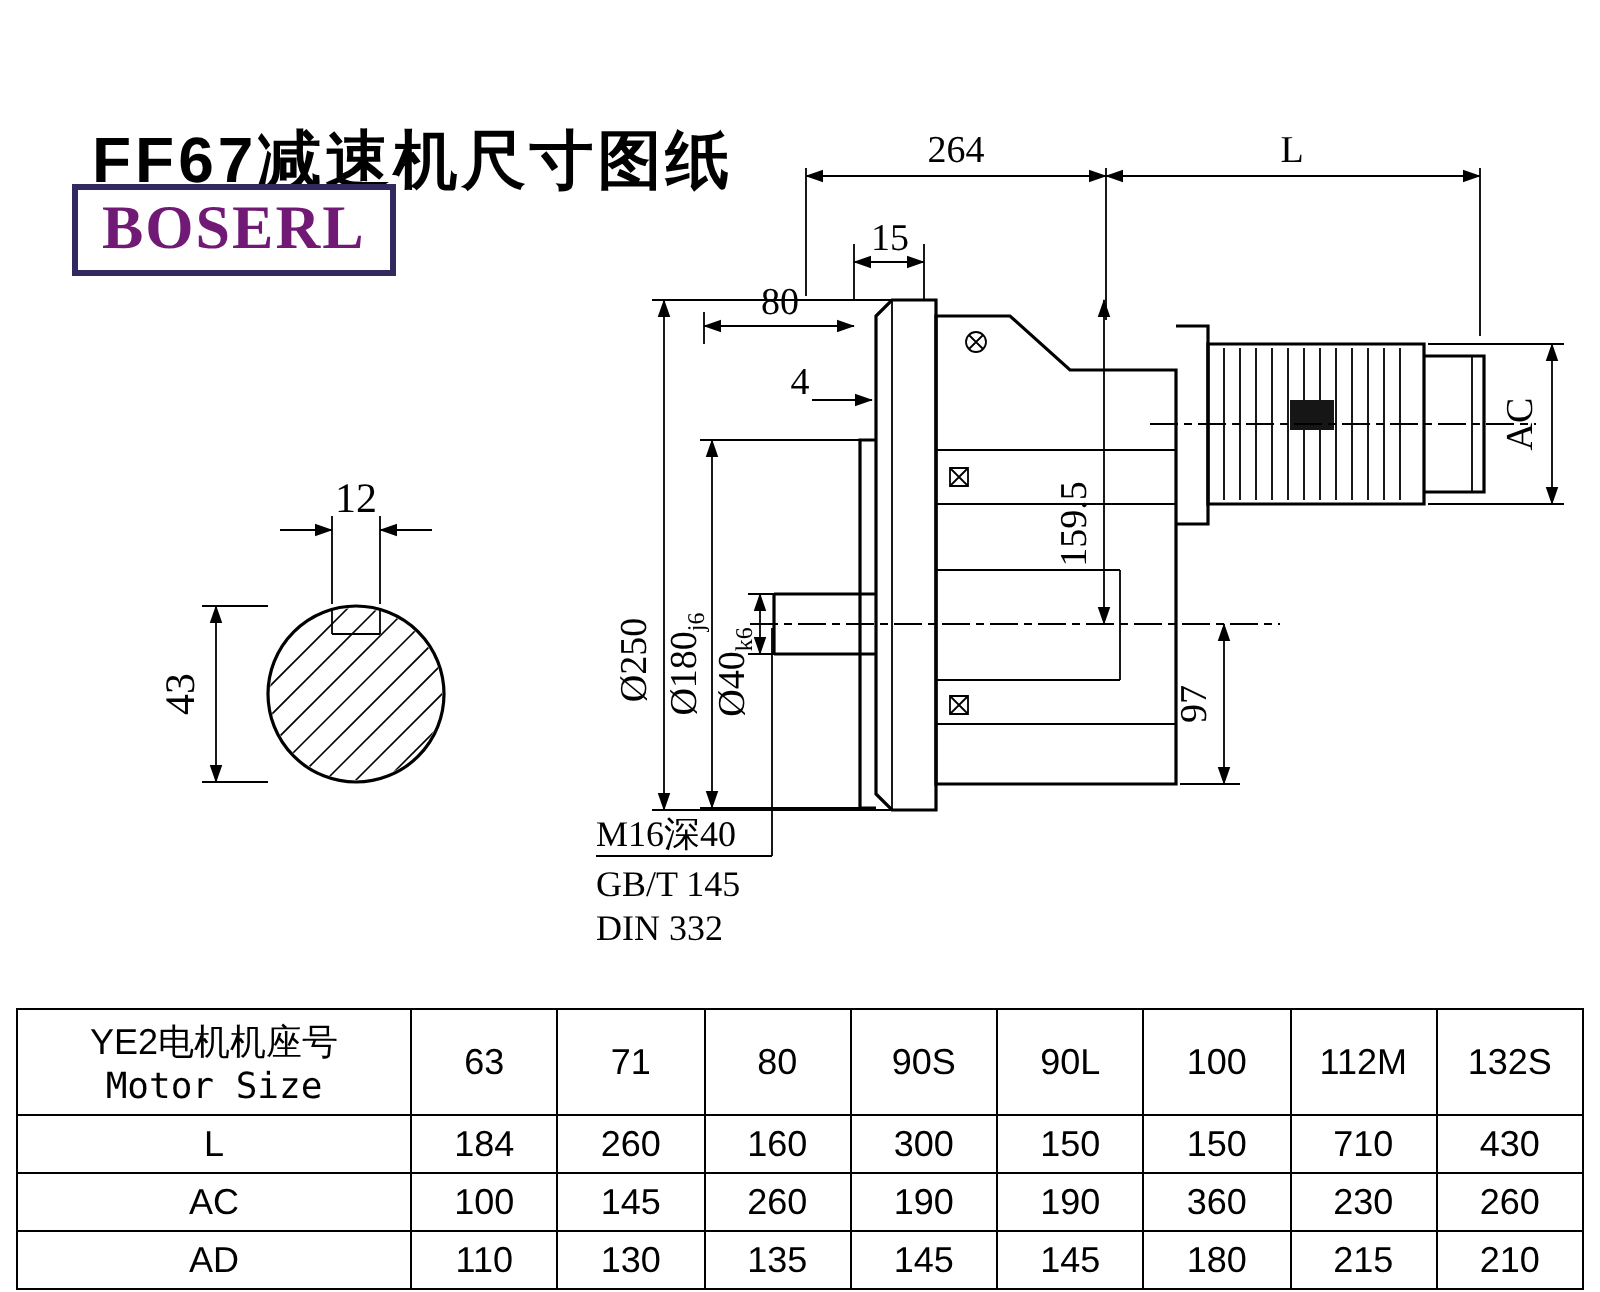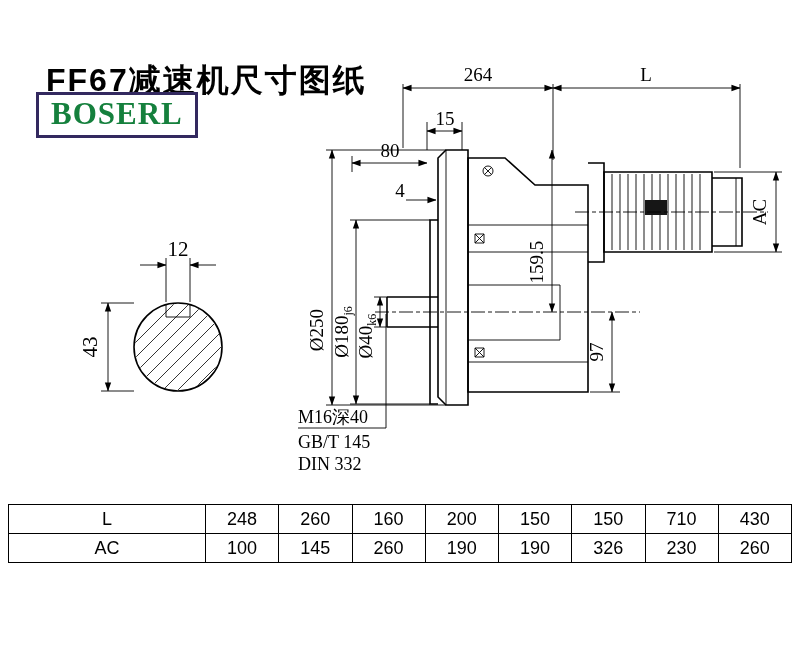--- a/index.html
+++ b/index.html
@@ -1,20 +1,20 @@
 <!DOCTYPE html>
 <html><head>
 <meta charset="utf-8">
 <style>
   html,body{margin:0;padding:0;background:#fff;}
   .page{position:relative;width:800px;height:646px;background:#ffffff;overflow:hidden;
         font-family:"Liberation Sans",sans-serif;color:#000;}
   .title{position:absolute;left:46px;top:20px;font-size:32px;font-weight:bold;letter-spacing:2px;margin-top:39px;}
   .brand{position:absolute;left:36px;top:92px;border:3px solid #33295f;padding:1px 12px 3px 12px;
-         font-family:"Liberation Serif",serif;font-size:31px;font-weight:bold;color:#15803d;
+         font-family:"Liberation Serif",serif;font-size:31px;font-weight:bold;color:#701a75;
          background:#fff;letter-spacing:1px;}
   svg{position:absolute;left:0;top:0;}
   .ol{fill:none;stroke:#000;stroke-width:1.6;}
   .tn{fill:none;stroke:#000;stroke-width:0.9;}
   .dim{fill:none;stroke:#000;stroke-width:0.9;marker-start:url(#arw);marker-end:url(#arw);}
   .la{fill:none;stroke:#000;stroke-width:0.9;marker-end:url(#arw);}
   .cl{fill:none;stroke:#000;stroke-width:0.9;stroke-dasharray:14 3 4 3;}
   .hatch line{stroke:#000;stroke-width:0.8;}
   .fillb{fill:#161616;stroke:none;}
   text{fill:#000;}
@@ -144,38 +144,63 @@
   </svg>
 
   <div class="title">FF67减速机尺寸图纸</div>
 
   <div class="brand">
     <span>BOSERL</span>
   </div>
 
   <table class="spec">
     <tbody>
+      <tr class="hrow">
+        <td class="first">
+          <div>YE2电机机座号</div>
+          <div class="mono">Motor Size</div>
+        </td>
+        <td>63</td>
+        <td>71</td>
+        <td>80</td>
+        <td>90S</td>
+        <td>90L</td>
+        <td>100</td>
+        <td>112M</td>
+        <td>132S</td>
+      </tr>
       <tr>
         <td class="first">L</td>
-        <td>248</td>
+        <td>184</td>
         <td>260</td>
         <td>160</td>
-        <td>200</td>
+        <td>300</td>
         <td>150</td>
         <td>150</td>
         <td>710</td>
         <td>430</td>
       </tr>
       <tr>
         <td class="first">AC</td>
         <td>100</td>
         <td>145</td>
         <td>260</td>
         <td>190</td>
         <td>190</td>
-        <td>326</td>
+        <td>360</td>
         <td>230</td>
         <td>260</td>
       </tr>
+      <tr>
+        <td class="first">AD</td>
+        <td>110</td>
+        <td>130</td>
+        <td>135</td>
+        <td>145</td>
+        <td>145</td>
+        <td>180</td>
+        <td>215</td>
+        <td>210</td>
+      </tr>
     </tbody>
   </table>
 
 </div>
 
 </body></html>

